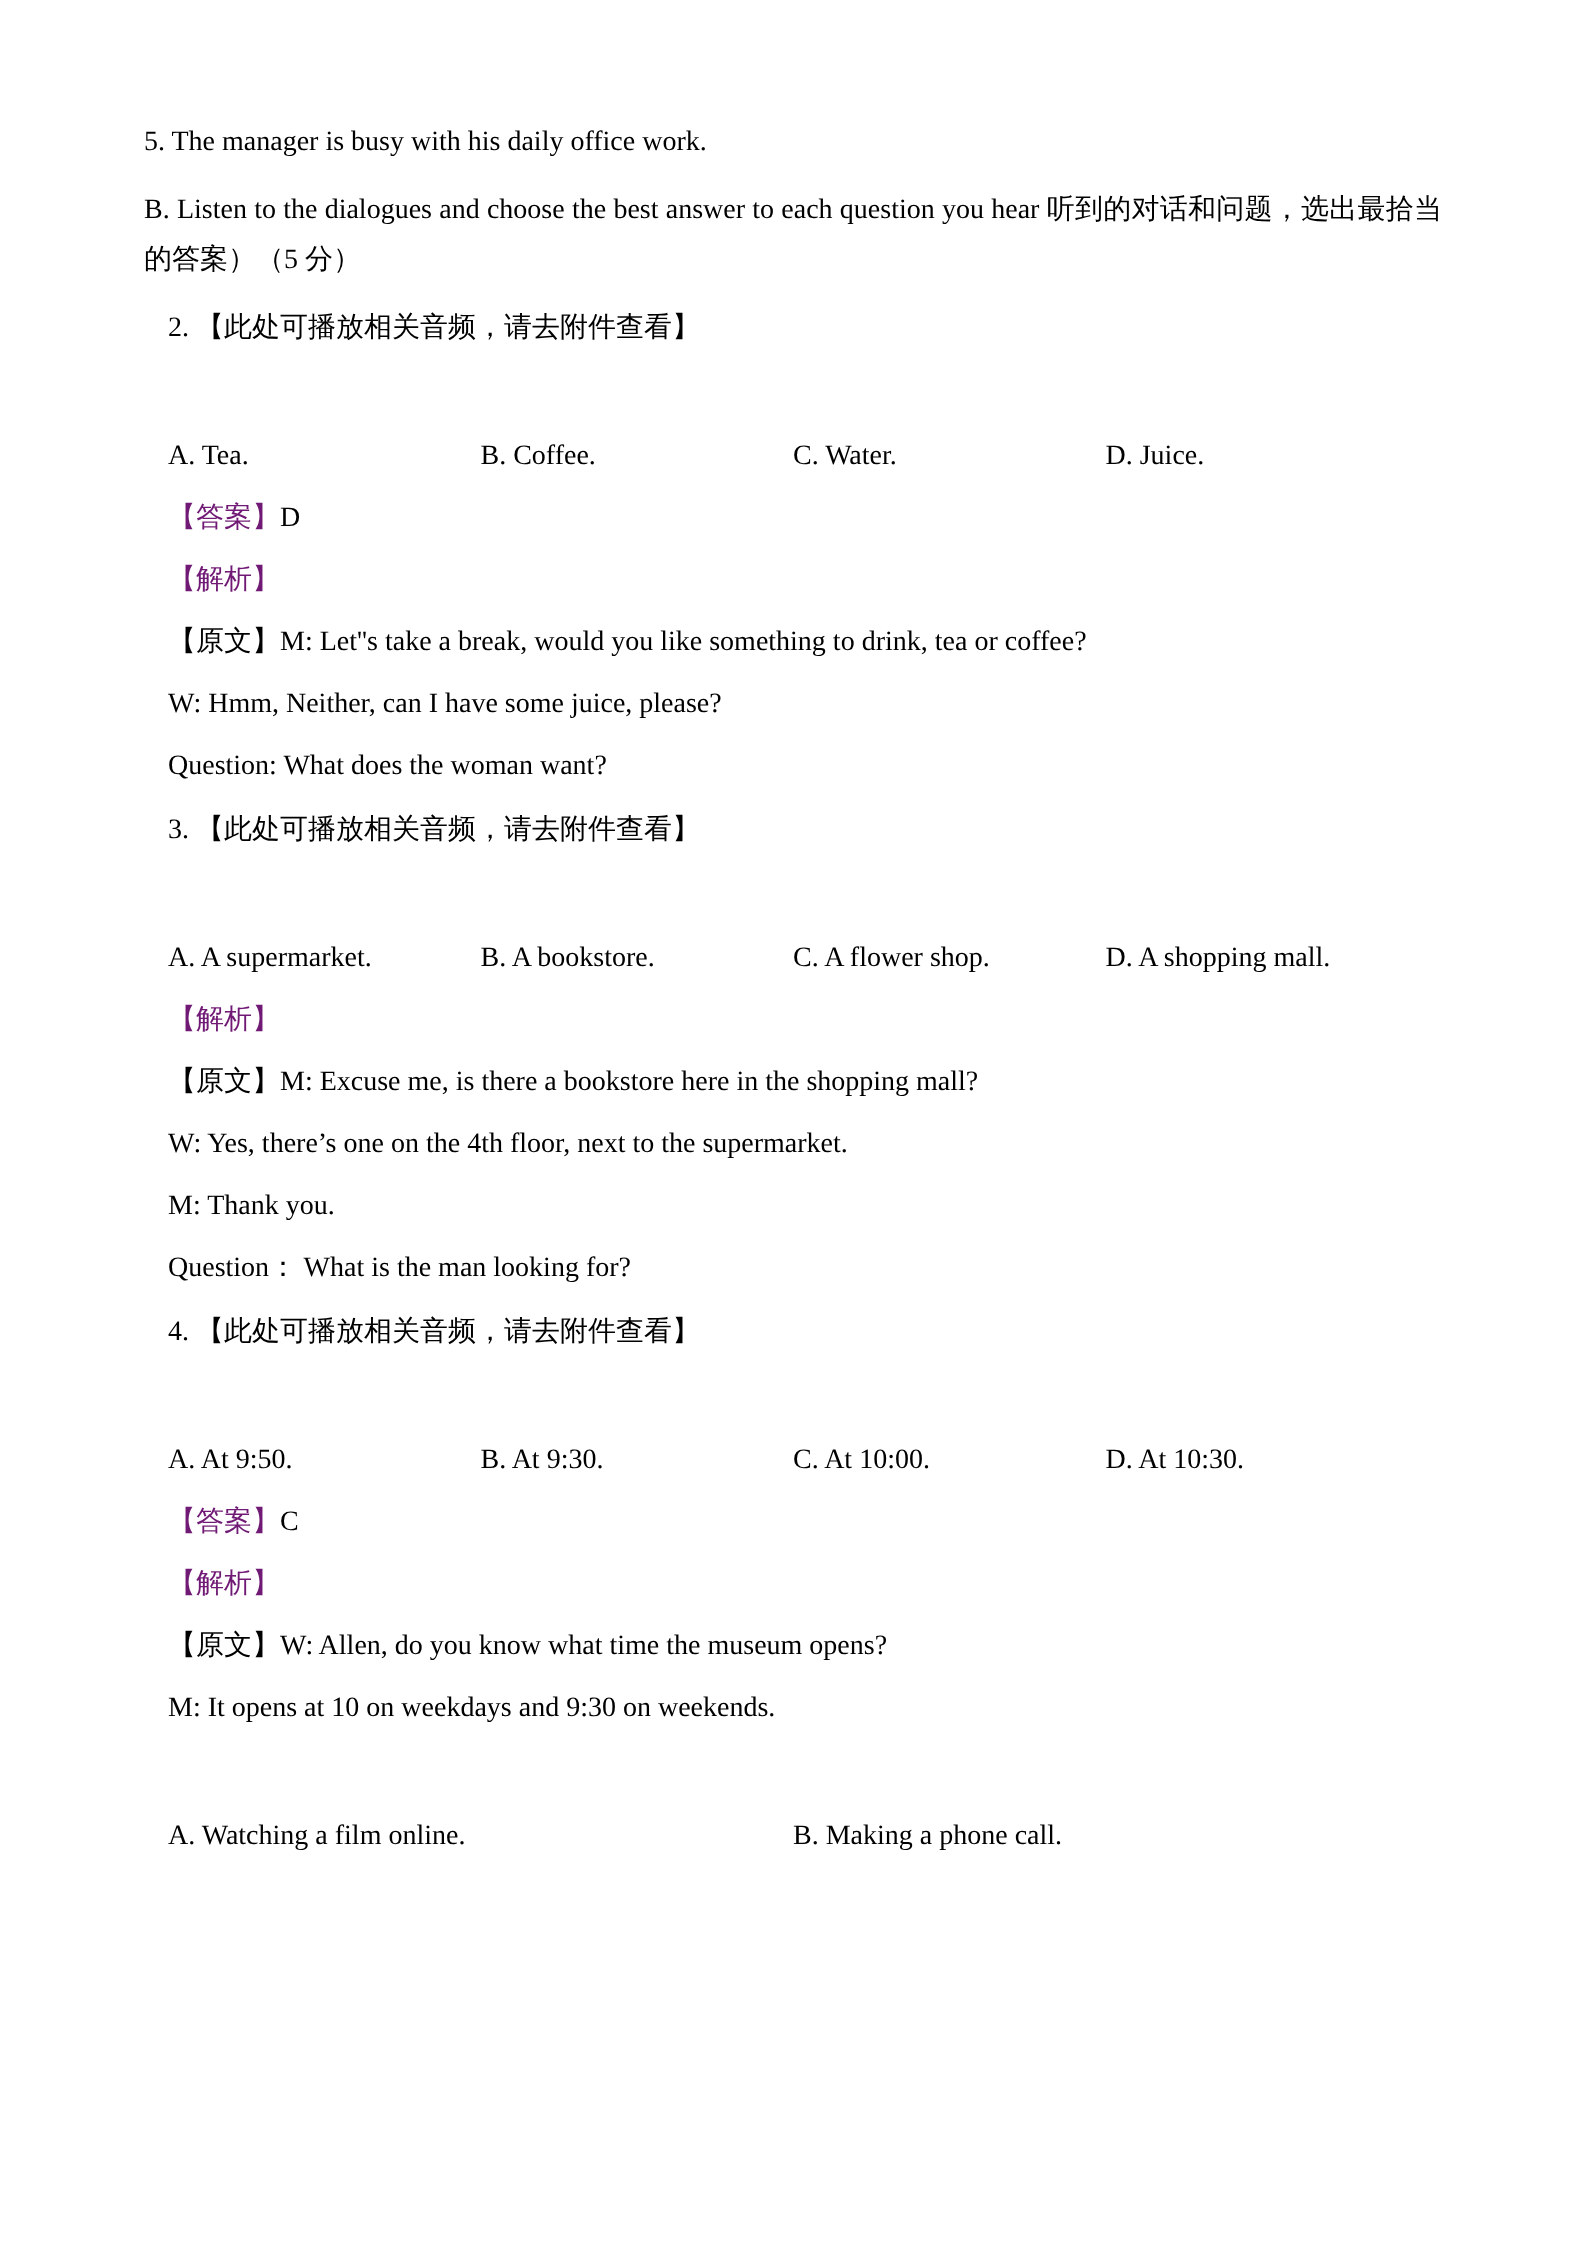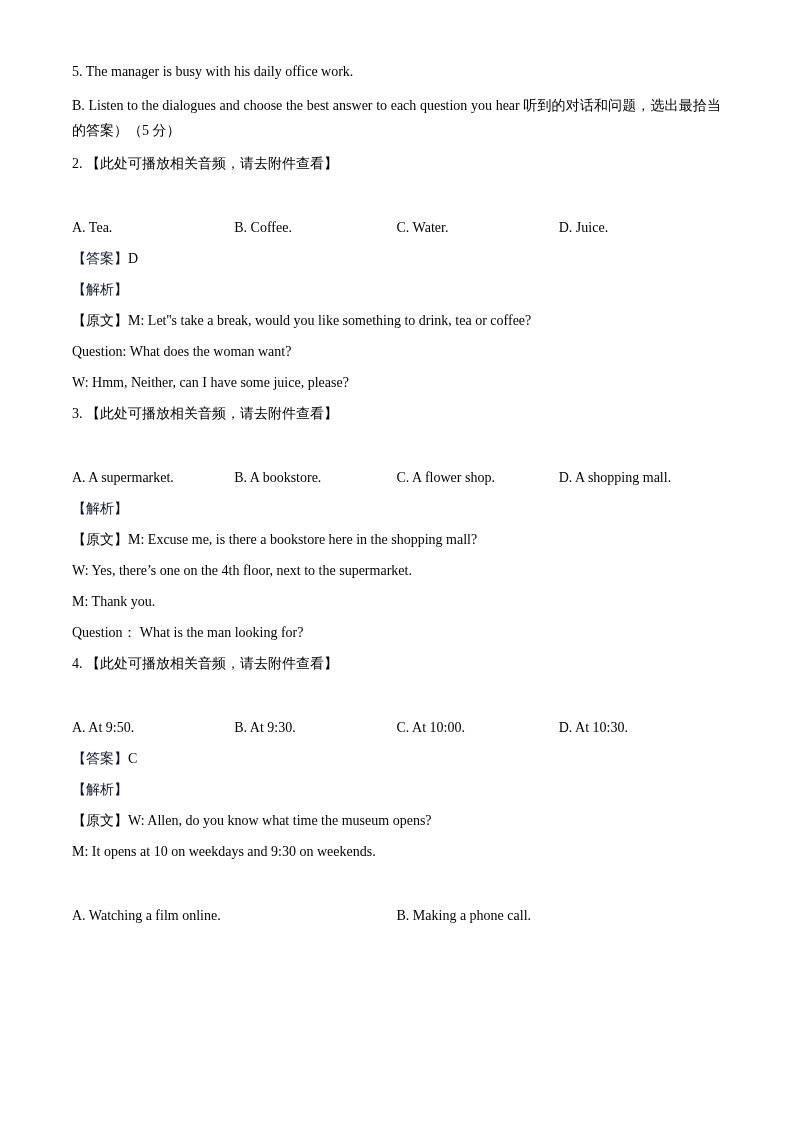--- a/index.html
+++ b/index.html
@@ -7,22 +7,22 @@
     width:793px;height:1122px;box-sizing:border-box;
     padding:62px 72px 0 72px;background:#ffffff;overflow:hidden;
     font-family:"Liberation Serif","DejaVu Serif",serif;
     font-size:14px;color:#000000;
   }
   p{margin:0 0 11px 0;line-height:20px;}
   .heading{font-weight:normal;line-height:25px;text-align:justify;margin-bottom:11px;}
   .opts{display:flex;margin:44px 0 11px 0;line-height:20px;justify-content:space-between;}
   .opts.four > span{width:25%;flex:0 0 25%;}
   .opts.two > span{width:50%;flex:0 0 50%;}
-  .blue{color:#0f172a;}
-  .qblock{margin:0;}
+  .blue{color:#701a75;}
+  .qblock{margin:12px;}
 </style>
 </head>
 <body>
 
 <div class="page">
 
   <p>5. The manager is busy with his daily office work.</p>
 
   <p class="heading">B. Listen to the dialogues and choose the best answer to each question you hear 听到的对话和问题，选出最拾当的答案）（5 分）</p>
 
@@ -30,22 +30,22 @@
     <p>2. 【此处可播放相关音频，请去附件查看】</p>
     <div class="opts four">
       <span>A. Tea.</span>
       <span>B. Coffee.</span>
       <span>C. Water.</span>
       <span>D. Juice.</span>
     </div>
     <p><span class="blue">【答案】</span><span>D</span></p>
     <p><span class="blue">【解析】</span></p>
     <p>【原文】M: Let''s take a break, would you like something to drink, tea or coffee?</p>
+    <p>W: Hmm, Neither, can I have some juice, please?</p>
     <p>Question: What does the woman want?</p>
-    <p>W: Hmm, Neither, can I have some juice, please?</p>
   </div>
 
   <div class="qblock">
     <p>3. 【此处可播放相关音频，请去附件查看】</p>
     <div class="opts four">
       <span>A. A supermarket.</span>
       <span>B. A bookstore.</span>
       <span>C. A flower shop.</span>
       <span>D. A shopping mall.</span>
     </div>

